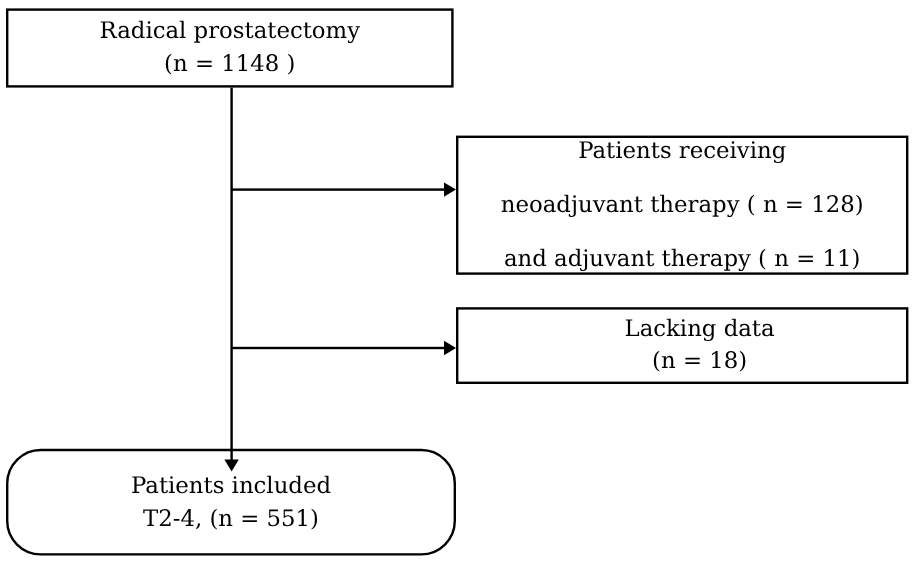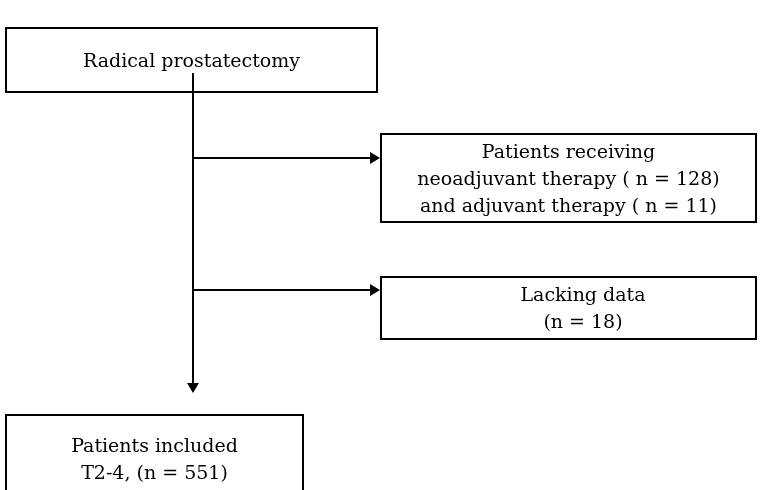--- a/index.html
+++ b/index.html
@@ -21,26 +21,25 @@
     box-sizing: border-box;
     border: 2px solid #000000;
     background: #ffffff;
     display: flex;
     flex-direction: column;
     justify-content: center;
     align-items: center;
     text-align: center;
     font-size: 19px;
     line-height: 27px;
-    margin-top: 20px;
   }
   #box-top    { left: 5px;   top: 7px;   width: 373px; height: 66px; }
-  #box-excl1  { left: 380px; top: 113px; width: 377px; height: 90px; }
+  #box-excl1  { left: 380px; top: 113px; width: 377px; height: 116px; gap: 18px; }
   #box-excl2  { left: 380px; top: 256px; width: 377px; height: 64px; padding-left: 29px; }
-  #box-final  { left: 5px;   top: 394px; width: 299px; height: 89px; }
+  #box-final  { left: 5px;   top: 374px; width: 375px; height: 89px; border-radius: 29px; }
 
   .line {
     position: absolute;
     background: #000000;
   }
   .vline  { left: 192px; top: 73px;  width: 2px;   height: 311px; }
   .hline1 { left: 193px; top: 157px; width: 178px; height: 2px; }
   .hline2 { left: 193px; top: 289px; width: 178px; height: 2px; }
 
   .arrowhead-right {
@@ -63,20 +62,21 @@
   #ah2 { left: 370px; top: 284px; }
   #ah3 { left: 187px; top: 383px; }
 </style>
 </head>
 <body>
 
 <div class="canvas">
 
   <div class="fc-box" id="box-top">
     <div>Radical prostatectomy</div>
+    <div>(n = 1148 )</div>
   </div>
 
   <div class="fc-box" id="box-excl1">
     <div>Patients receiving</div>
     <div>neoadjuvant therapy ( n = 128)</div>
     <div>and adjuvant therapy ( n = 11)</div>
   </div>
 
   <div class="fc-box" id="box-excl2">
     <div>Lacking data</div>

